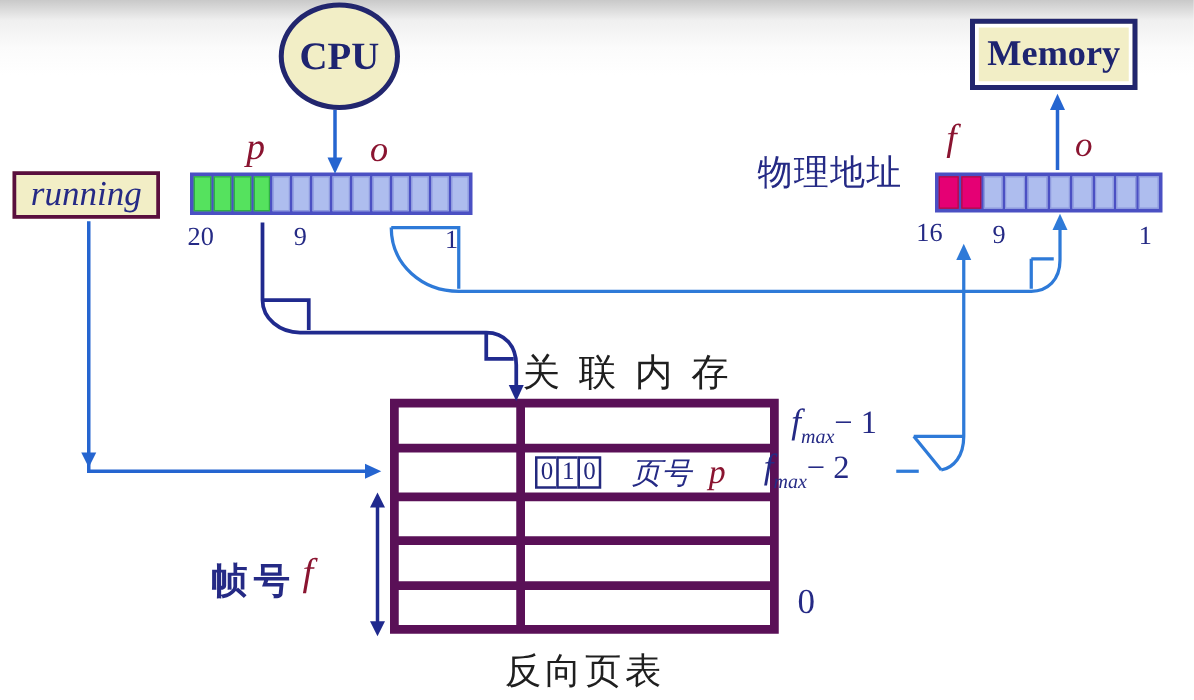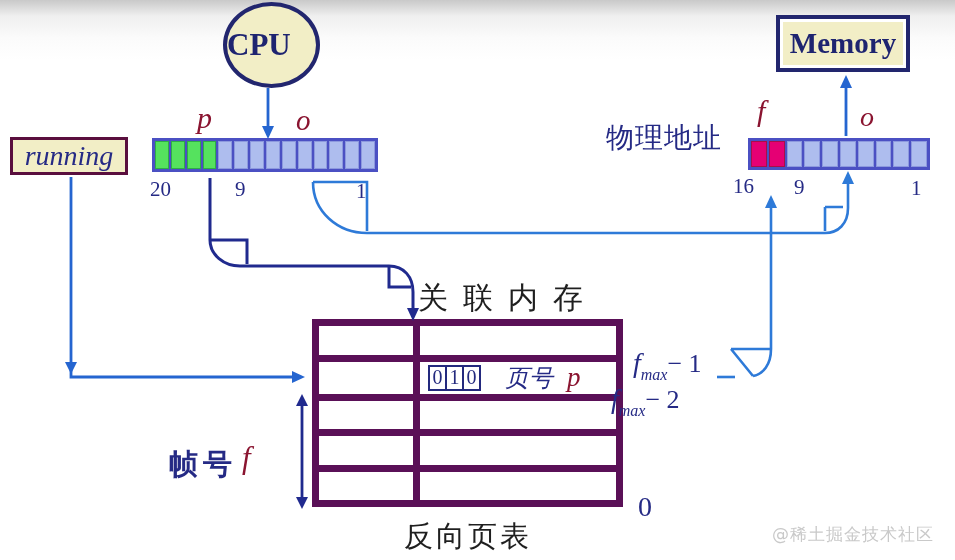--- a/index.html
+++ b/index.html
@@ -12,21 +12,21 @@
   .navy{color:#252a85;}
   .blacktxt{color:#1f1f1f;}
   .maroon{color:#8a1430;}
   .serif-it{font-family:"Liberation Serif",serif; font-style:italic;}
   .cjk{font-family:"DejaVu Sans",sans-serif;}
 
   
   .cpu-node{
     left:223px; top:2px; width:97px; height:86px; border-radius:50%;
     background:#f2eec6; border:4px solid #22266e;
-    display:flex; align-items:center; justify-content:flex-start;
+    display:flex; align-items:center; justify-content:center;
     font-weight:bold; font-size:31px; color:#1e2470; box-sizing:border-box;
   }
   .memory-box{
     left:776px; top:15px; width:134px; height:57px;
     background:#f2eec6; border:4px solid #22266e; box-shadow:inset 0 0 0 3px #fff;
     display:flex; align-items:center; justify-content:center;
     font-weight:bold; font-size:29px; color:#1e2470; box-sizing:border-box;
   }
   .program-title{left:13px; top:100px; font-size:29px;}
   .running-box{
@@ -62,21 +62,21 @@
   .ipt-cell.entry{display:flex; align-items:center; padding-left:8px; box-sizing:border-box;}
   .bitbox{
     width:19px; height:26px; border:2px solid #23297e; box-sizing:border-box;
     display:flex; align-items:center; justify-content:center;
     font-size:20px; color:#23297e; background:#fff;
   }
   .bitbox + .bitbox{margin-left:-2px;}
   .pglabel{margin-left:24px; font-size:24px; color:#252a85; font-style:italic; font-family:Liberation Sans, sans-serif;}
   .pgvar{margin-left:14px; font-size:27px;}
 
-  .idx{font-size:26px; color:#252a85; white-space:nowrap;margin-top:25px;}
+  .idx{font-size:26px; color:#252a85; white-space:nowrap;}
   .idx i{font-size:28px; font-family:"Liberation Serif",serif;}
   .idx sub{font-size:16px; font-style:italic; position:relative; bottom:-2px;}
 
   .assoc-label{left:418px; top:278px; font-size:30px; letter-spacing:15px;}
   .table-title{left:404px; top:517px; font-size:29px; letter-spacing:3px;}
   .frame-label{left:169px; top:445px; font-size:29px; letter-spacing:5px; font-weight:600; color:#252a85;}
   .frame-var{left:242px; top:440px; font-size:31px;}
 
   .watermark{left:772px; top:523px; font-size:17px; color:#c9c9c9; letter-spacing:1px;}
 
@@ -163,21 +163,20 @@
 
   <div class="abs idx" style="left:633px; top:322px;"><i>f</i><sub>max</sub><span>− 1</span></div>
   <div class="abs idx" style="left:611px; top:358px;"><i>f</i><sub>max</sub><span>− 2</span></div>
   <div class="abs idx" style="left:638px; top:466px; font-size:28px;">0</div>
 
   <div class="abs frame-label cjk">帧号</div>
   <div class="abs frame-var serif-it maroon">f</div>
 
   <div class="abs table-title blacktxt cjk">反向页表</div>
 
-  <div class="abs watermark cjk">@稀土掘金技术社区</div>
 
   <svg class="overlay" width="955" height="560" viewBox="0 0 955 560">
 
     <g stroke="#2565d0" fill="#2565d0" stroke-width="2.8">
       <path d="M268,88 V128" fill="none"></path>
       <polygon points="262,126 274,126 268,139" stroke="none"></polygon>
     </g>
 
     <g stroke="#2565d0" fill="#2565d0" stroke-width="2.8">
       <path d="M846,136 V87" fill="none"></path>

